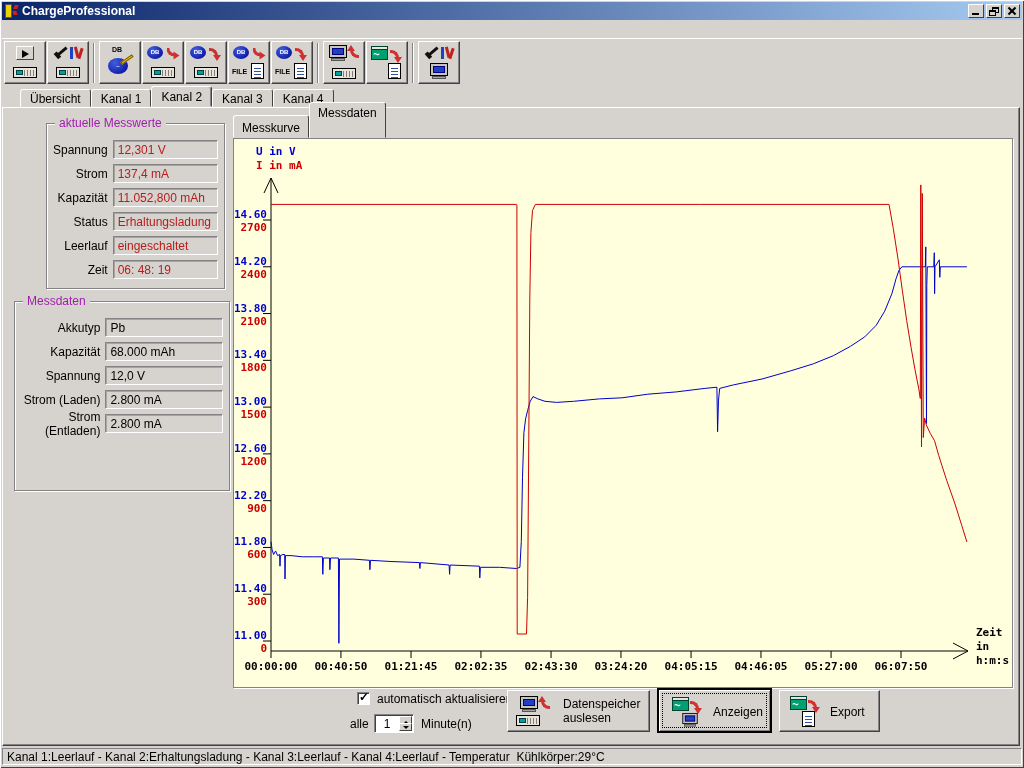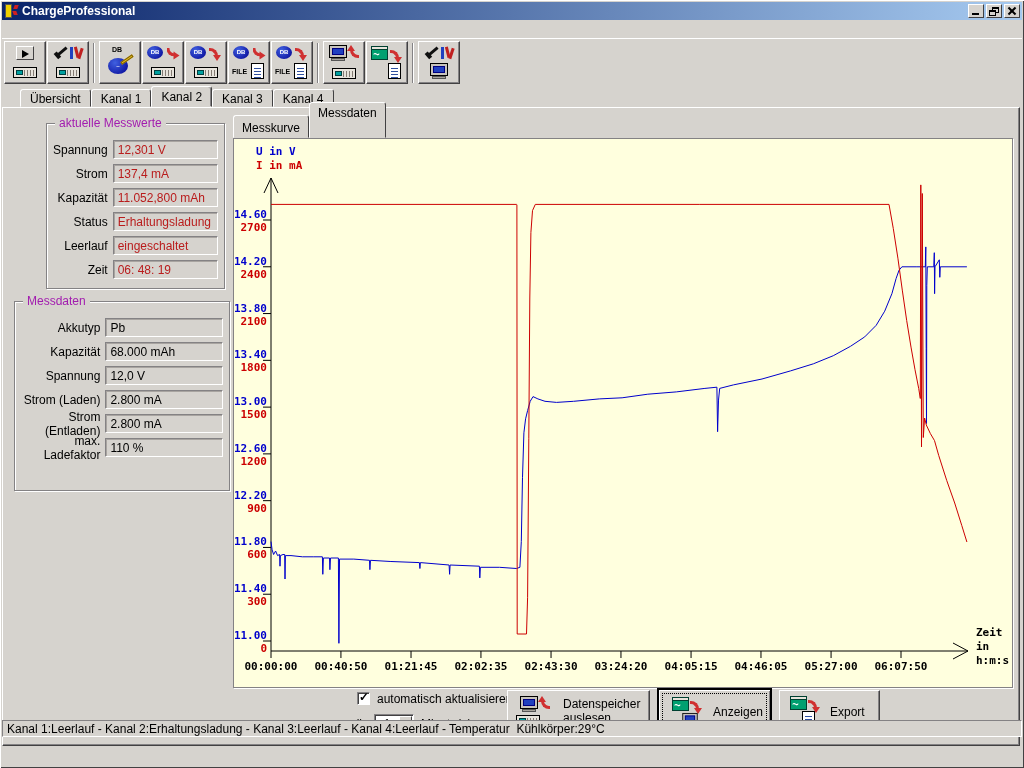--- a/index.html
+++ b/index.html
@@ -103,21 +103,21 @@
   .spinbtn.up{top:1px;} .spinbtn.dn{bottom:1px;}
   .spinbtn:after{content:"";position:absolute;left:3px;border:3px solid transparent;}
   .spinbtn.up:after{top:1px;border-bottom:3px solid #000;}
   .spinbtn.dn:after{top:2px;border-top:3px solid #000;}
   .bbtn{position:absolute;background:#D6D3CE;border:1px solid;border-color:#fff #424142 #424142 #fff;
     box-shadow:inset -1px -1px 0 #848284;font-size:12px;color:#000;}
   .bbtn.default{border:2px solid #000;box-shadow:inset 1px 1px 0 #fff,inset -1px -1px 0 #848284;}
   .bbtn .focus-rect{position:absolute;inset:3px;border:1px dotted #000;}
   .bbtn .btxt{position:absolute;font-size:12px;}
   
-  .statusbar{position:absolute;left:2px;top:720px;width:1020px;height:17px;background:#D6D3CE;
+  .statusbar{position:absolute;left:2px;top:748px;width:1020px;height:17px;background:#D6D3CE;
     border:1px solid;border-color:#848284 #fff #fff #848284;display:flex;align-items:center;padding:0 4px;}
   .statusbar span{font-size:12px;color:#000;white-space:pre;}
 </style>
 </head>
 <body>
 
 <div id="window">
 
   <div class="titlebar">
     <span class="app-icon">
@@ -315,26 +315,20 @@
       <div class="frow">
           <span class="flabel">Strom (Laden)</span>
           <span class="fbox">
             <span class="fval black">2.800 mA</span>
           </span>
         </div>
       <div class="frow">
           <span class="flabel">Strom (Entladen)</span>
           <span class="fbox">
             <span class="fval black">2.800 mA</span>
-          </span>
-        </div>
-      <div class="frow">
-          <span class="flabel">max. Ladefaktor</span>
-          <span class="fbox">
-            <span class="fval black">110 %</span>
           </span>
         </div>
     </div>
 
 
     <div class="chart-tabs">
       <span class="ctab active">Messkurve</span>
       <span class="ctab">Messdaten</span>
     </div>
 

